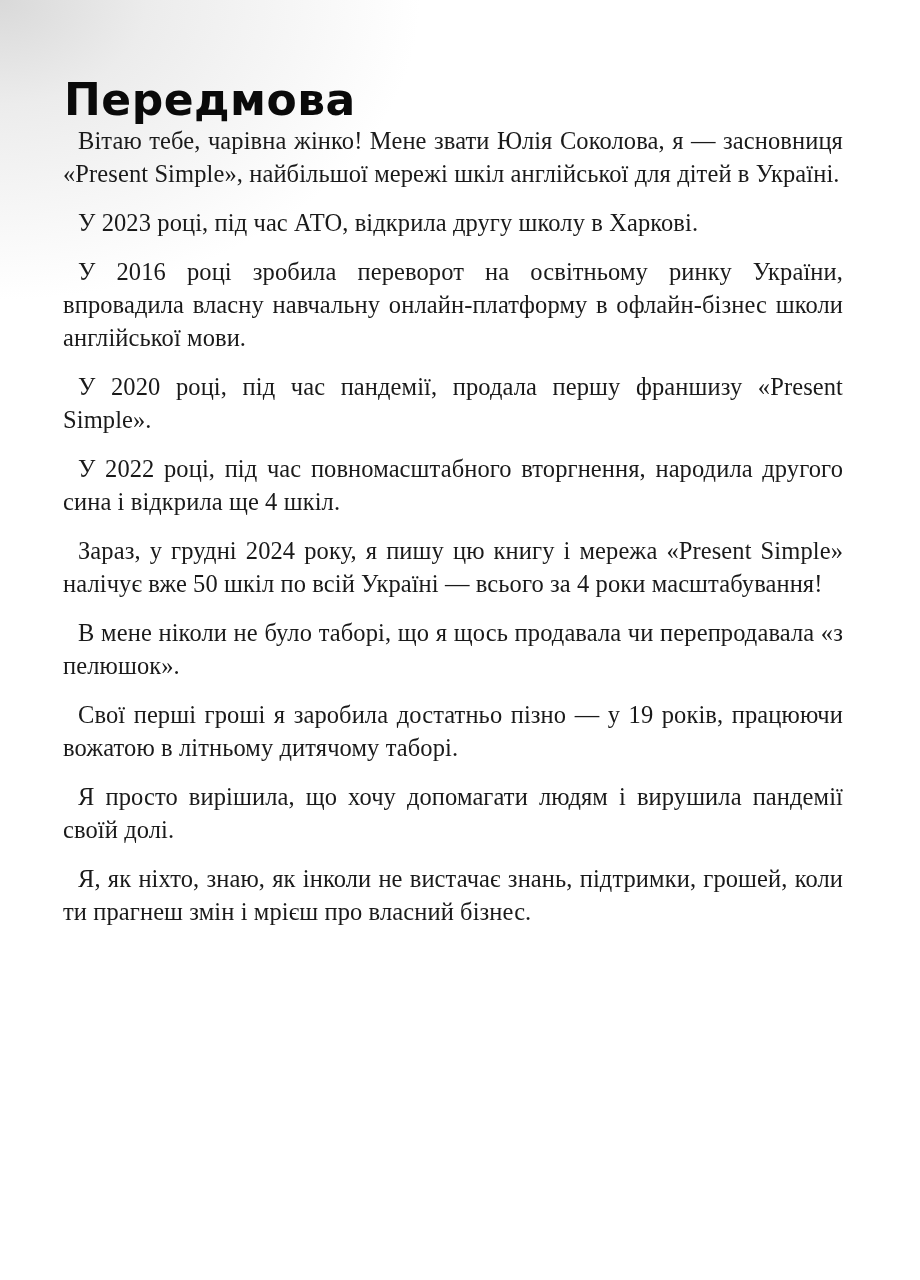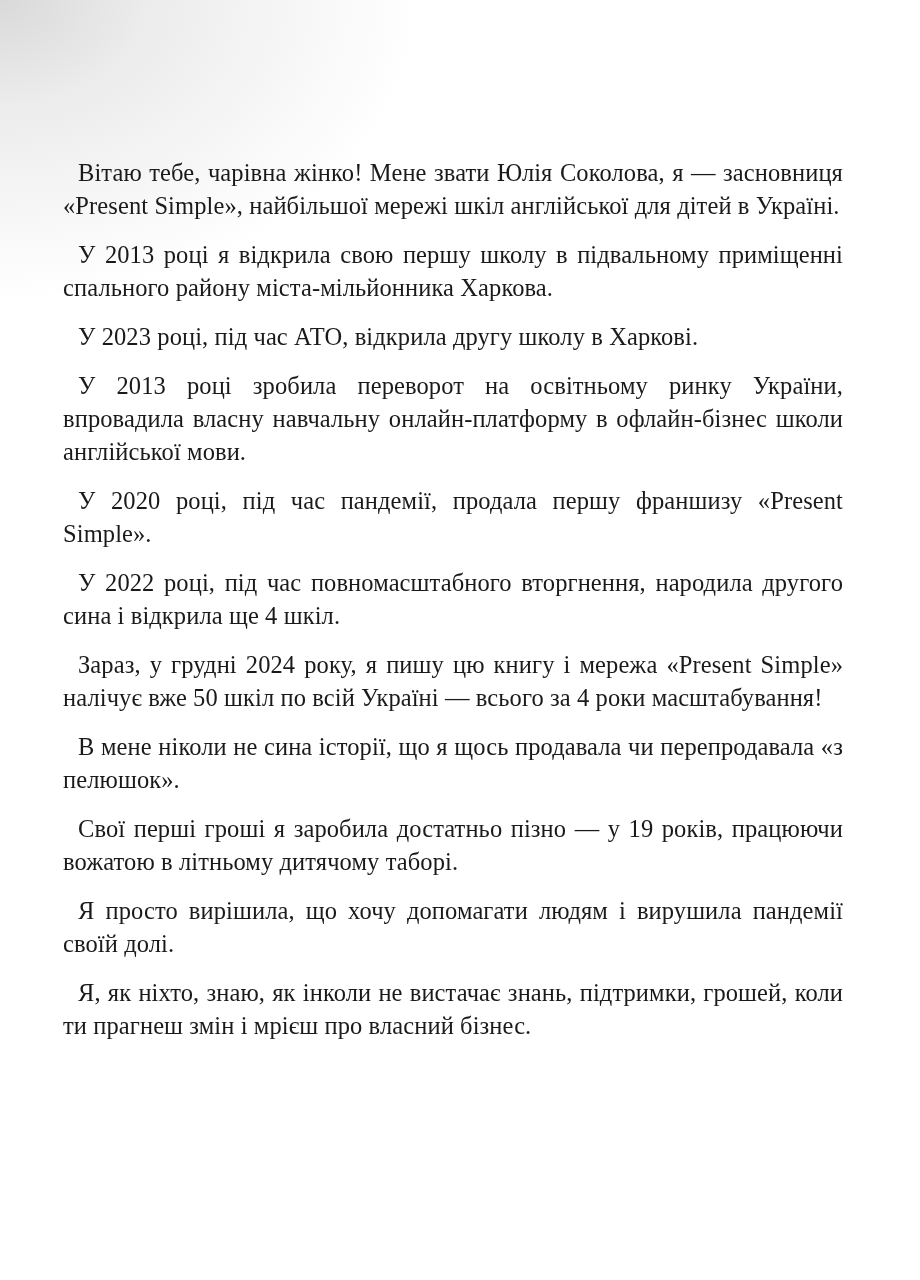--- a/index.html
+++ b/index.html
@@ -30,44 +30,44 @@
       font-family: "DejaVu Sans", sans-serif;
       font-weight: 700;
       font-size: 44px;
       letter-spacing: 0.5px;
       color: #0a0a0a;
       line-height: 60px;
     }
     .body {
       position: absolute;
       left: 63px;
-      top: 156px;
+      top: 124px;
       width: 780px;
     }
     .para {
       margin: 0 0 16px 0;
       font-family: "Liberation Serif", serif;
       font-size: 24.5px;
       line-height: 33px;
       color: #1a1a1a;
       text-indent: 15px;
       text-align: justify;
       letter-spacing: 0.1px;
     }
   </style>
 </head>
 <body>
 
 <div class="page">
+  <h1 class="title">Передмова</h1>
   <div class="body">
     <p class="para">Вітаю тебе, чарівна жінко! Мене звати Юлія Соколова, я — засновниця «Present Simple», найбільшої мережі шкіл англійської для дітей в Україні.</p>
-    <p class="para">У 2013 році я відкрила свою першу школу в підвальному приміщенні спального району міста-мільйонника Харкова.</p>
     <p class="para">У 2023 році, під час АТО, відкрила другу школу в Харкові.</p>
-    <p class="para">У 2013 році зробила переворот на освітньому ринку України, впровадила власну навчальну онлайн-платформу в офлайн-бізнес школи англійської мови.</p>
+    <p class="para">У 2016 році зробила переворот на освітньому ринку України, впровадила власну навчальну онлайн-платформу в офлайн-бізнес школи англійської мови.</p>
     <p class="para">У 2020 році, під час пандемії, продала першу франшизу «Present Simple».</p>
     <p class="para">У 2022 році, під час повномасштабного вторгнення, народила другого сина і відкрила ще 4 шкіл.</p>
     <p class="para">Зараз, у грудні 2024 року, я пишу цю книгу і мережа «Present Simple» налічує вже 50 шкіл по всій Україні — всього за 4 роки масштабування!</p>
-    <p class="para">В мене ніколи не сина історії, що я щось продавала чи перепродавала «з пелюшок».</p>
+    <p class="para">В мене ніколи не було таборі, що я щось продавала чи перепродавала «з пелюшок».</p>
     <p class="para">Свої перші гроші я заробила достатньо пізно — у 19 років, працюючи вожатою в літньому дитячому таборі.</p>
     <p class="para">Я просто вирішила, що хочу допомагати людям і вирушила пандемії своїй долі.</p>
     <p class="para">Я, як ніхто, знаю, як інколи не вистачає знань, підтримки, грошей, коли ти прагнеш змін і мрієш про власний бізнес.</p>
   </div>
 </div>
 
 </body></html>

